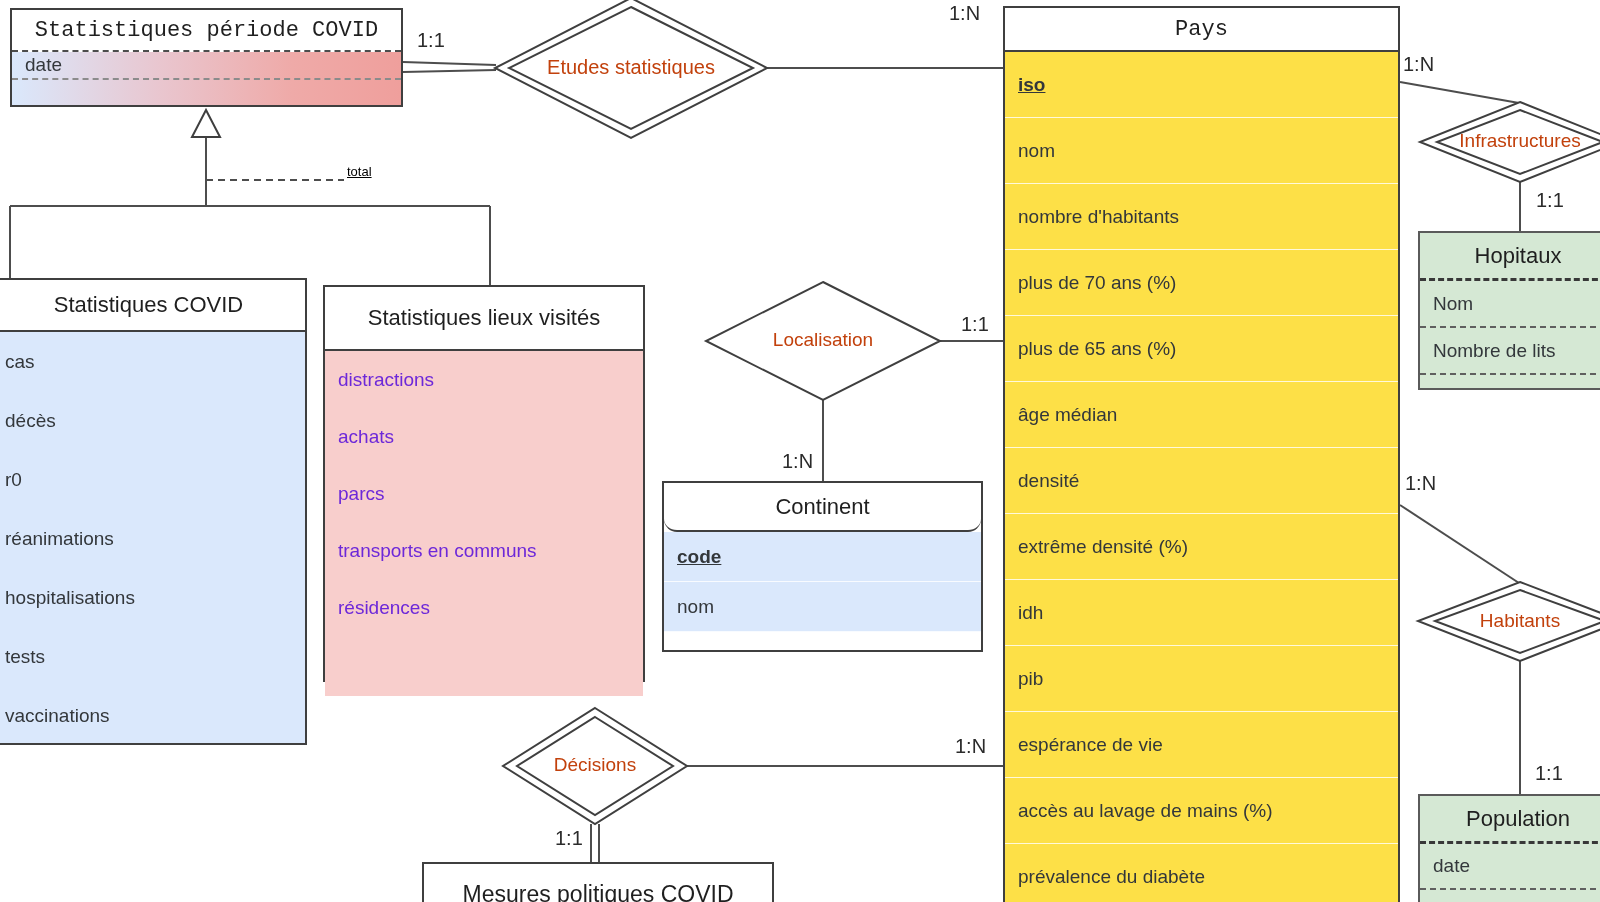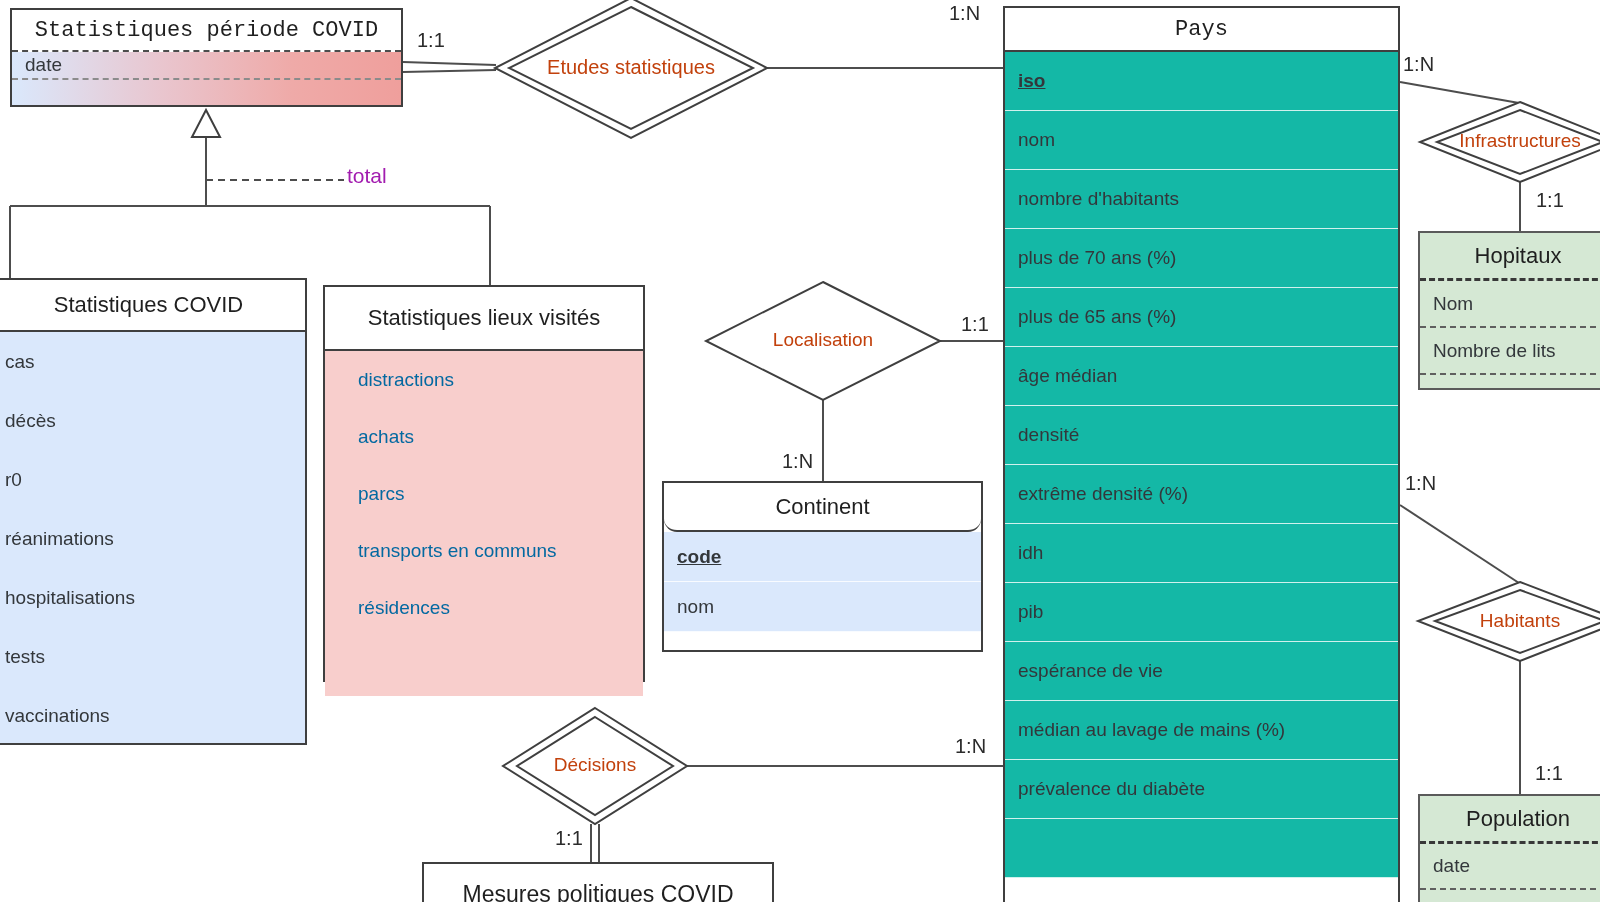--- a/index.html
+++ b/index.html
@@ -18,33 +18,33 @@
   
   .e-periode{left:10px;top:8px;width:393px;height:99px;}
   .e-periode .title{height:42px;border-bottom:2px dashed #4c4c4c;font-family:Liberation Mono, monospace;}
   .e-periode .rows{height:53px;background:linear-gradient(90deg,#dae8fc 0%,#e9c6cf 38%,#efaaa8 72%,#ef9f9c 100%);}
   .e-periode .row{height:28px;border-bottom:2px dashed #8b8b8b;}
 
   
   .e-pays{left:1003px;top:6px;width:397px;height:931px;}
   .e-pays .title{height:44px;font-family:Liberation Mono, monospace;}
   .e-pays .rows{background:#dae8fc;}
-  .e-pays .row{height:59px;border-bottom:1px solid rgba(255,255,255,.8);background:#14b8a6;}
+  .e-pays .row{height:66px;border-bottom:1px solid rgba(255,255,255,.8);background:#fde047;}
 
   
   .e-statcovid{left:-10px;top:278px;width:317px;height:467px;}
   .e-statcovid .title{height:52px;}
   .e-statcovid .rows{background:#dae8fc;height:411px;}
   .e-statcovid .row{height:59px;}
 
   
   .e-lieux{left:323px;top:285px;width:322px;height:397px;}
   .e-lieux .title{height:64px;text-align:right;}
   .e-lieux .rows{background:#f8cecc;height:345px;}
-  .e-lieux .row{height:57px;color:#0369a1;margin-left:20px;}
+  .e-lieux .row{height:57px;color:#6d28d9;}
 
   
   .e-continent{left:662px;top:481px;width:321px;height:171px;}
   .e-continent .title{height:49px;border-radius:13px;}
   .e-continent .rows{background:#dae8fc;}
   .e-continent .row{height:50px;border-bottom:1px solid rgba(255,255,255,.8);}
 
   
   .green{border:2px solid #5a5a5a;}
   .green .title{background:#d5e8d4;border-bottom:3px dashed #383838;}
@@ -60,21 +60,21 @@
   .e-population .title{height:48px;}
   .e-population .row{height:46px;}
   .e-population .pad{height:30px;background:#d5e8d4;}
 
   
   .e-mesures{left:422px;top:862px;width:352px;height:62px;}
   .e-mesures .title{height:60px;border-bottom:none;font-size:23px;}
 
   .dlabel{position:absolute;z-index:3;text-align:center;font-size:20px;color:#c2410c;white-space:nowrap;}
   .card{position:absolute;z-index:3;font-size:20px;color:#2b2b2b;white-space:nowrap;}
-  .note{position:absolute;z-index:3;font-size:21px;color:#a21caf;white-space:nowrap;}
+  .note{position:absolute;z-index:3;font-size:13px;color:#000000;white-space:nowrap;text-decoration:underline;}
 </style>
 </head>
 <body>
 
 <div id="canvas">
 
   <svg class="wires" width="1600" height="902" viewBox="0 0 1600 902">
     <g stroke="#4d4d4d" stroke-width="2" fill="none">
 
       <line x1="403" y1="62" x2="496" y2="65"></line>
@@ -135,21 +135,21 @@
       <div class="row">nom</div>
       <div class="row">nombre d'habitants</div>
       <div class="row">plus de 70 ans (%)</div>
       <div class="row">plus de 65 ans (%)</div>
       <div class="row">âge médian</div>
       <div class="row">densité</div>
       <div class="row">extrême densité (%)</div>
       <div class="row">idh</div>
       <div class="row">pib</div>
       <div class="row">espérance de vie</div>
-      <div class="row">médian au  lavage de mains (%)</div>
+      <div class="row">accès au  lavage de mains (%)</div>
       <div class="row">prévalence du diabète</div>
       <div class="row"></div>
     </div>
   </div>
 
   <div class="entity e-statcovid">
     <div class="title">Statistiques COVID</div>
     <div class="rows">
       <div class="row">cas</div>
       <div class="row">décès</div>

